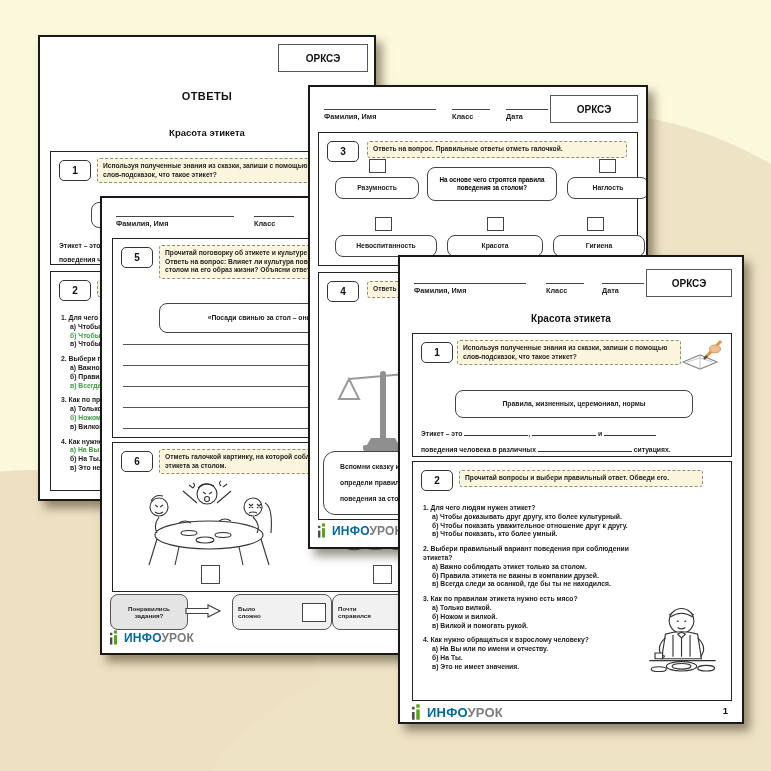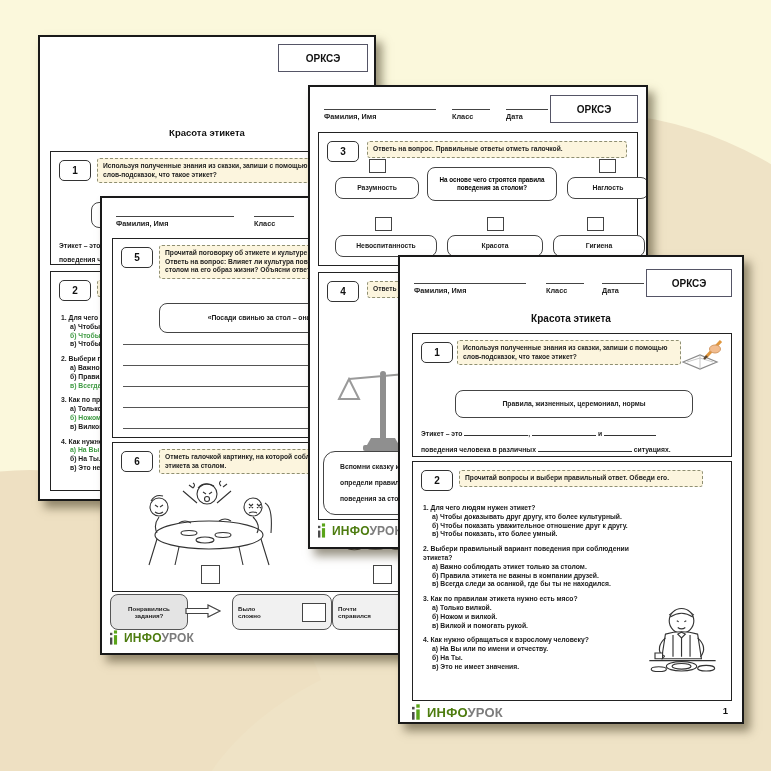--- a/index.html
+++ b/index.html
@@ -18,39 +18,40 @@
   .fline{border-bottom:1.2px solid #444;margin-bottom:2px;height:8px;}
   .badge{position:absolute;border:1.6px solid #556;background:#fff;display:flex;align-items:center;justify-content:center;font-weight:bold;font-size:10px;color:#111;}
   .ptitle{position:absolute;left:0;width:100%;text-align:center;font-weight:bold;color:#111;}
   .small{font-size:6.8px;line-height:8.8px;font-weight:bold;color:#1a1a1a;}
   .centered{display:flex;align-items:center;justify-content:center;text-align:center;}
   .q-block{margin-bottom:6px;}
   .q-title{font-weight:bold;}
   .q-opt{padding-left:9px;}
   .q-opt.correct{color:#3f9b43;}
   .logo{position:absolute;display:flex;align-items:flex-end;gap:3px;font-weight:bold;letter-spacing:.2px;}
-  .logo .t1{color:#4d7c0f;}
+  .logo .t1{color:#0369a1;}
   .logo .t2{color:#7c7c7c;}
   .fb-box{position:absolute;border:1.5px solid #555;border-radius:8px;background:#f1f1f1;display:flex;align-items:center;justify-content:space-between;gap:3px;padding:0 5px;font-size:6.2px;font-weight:bold;line-height:7.5px;color:#222;}
   .fb-sq{width:22px;height:17px;border:1.3px solid #444;background:#fff;flex:none;}
   .doodle{position:absolute;}
 </style>
 </head>
 <body>
 
 <div id="stage">
 
   <div class="blob" style="right:-190px;top:112px;width:760px;height:780px;background:#efe3c6;"></div>
   <div class="blob" style="left:-280px;top:470px;width:620px;height:640px;background:#eee0c2;"></div>
   <div class="blob" style="right:-130px;bottom:-330px;width:720px;height:470px;background:#efe3c6;"></div>
 
   <div class="page" style="left:38px;top:35px;width:334px;height:462px;z-index:1;">
     <div class="badge" style="right:6px;top:7px;width:88px;height:26px;">
       <span>ОРКСЭ</span>
     </div>
+    <div class="ptitle" style="top:53px;font-size:11px;letter-spacing:.4px;">ОТВЕТЫ</div>
     <div class="ptitle" style="top:90px;font-size:9.5px;">Красота этикета</div>
 
     <div class="tbox" style="left:10px;top:114px;width:314px;height:112px;">
       <div class="numbox">1</div>
       <div class="instr" style="left:46px;top:6px;width:208px;">Используя полученные знания из сказки, запиши с помощью
 слов-подсказок, что такое этикет?</div>
       <div class="rbox centered small" style="left:40px;top:50px;width:235px;height:24px;">Правила, жизненных, церемониал, нормы</div>
       <div class="small" style="position:absolute;left:8px;top:88px;width:300px;">
         <span>Этикет – это</span> <span class="blank" style="width:62px"></span><span>,</span> <span class="blank" style="width:62px"></span> <span>и</span> <span class="blank" style="width:48px"></span>
       </div>

